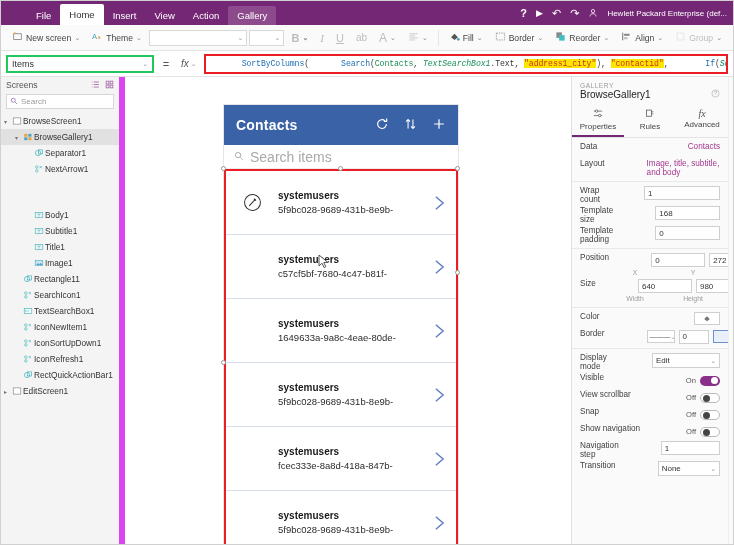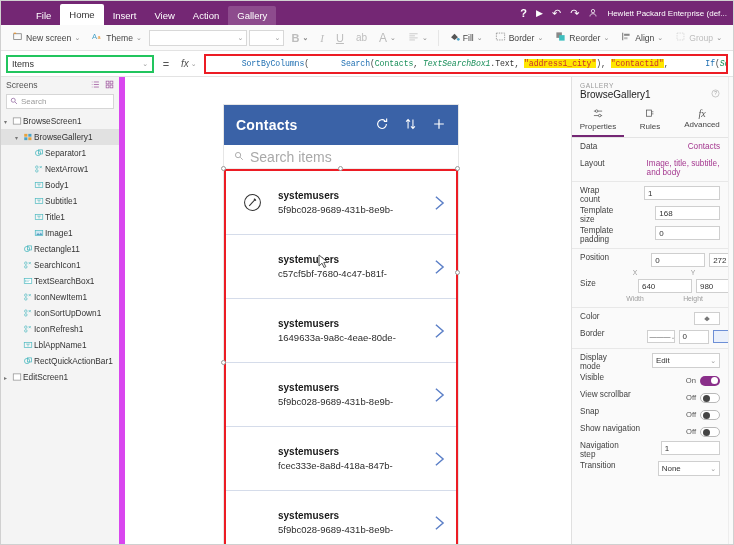--- a/index.html
+++ b/index.html
@@ -414,21 +414,21 @@
               <svg width="10" height="10" viewBox="0 0 16 16">
                 <g stroke="#4ab8bf" stroke-width="1.1" fill="none">
                   <circle cx="4.5" cy="5" r="2"></circle>
                   <circle cx="4.5" cy="11" r="2"></circle>
                   <path d="M9 3.2l3.5 3.5M12.5 3.2L9 6.7"></path>
                 </g>
               </svg>
             </span>
             <span class="tlabel">NextArrow1</span>
           </div>
-          <div class="tnode" style="padding-left: 22px;">
+          <div class="tnode" style="padding-left: 22px; margin-top: 30px;">
             <span class="tw"></span>
             <span class="ticon">
               <svg width="10" height="10" viewBox="0 0 16 16">
                 <rect x="2" y="4" width="12" height="8" fill="none" stroke="#4ab8bf" stroke-width="1.1"></rect>
                 <path d="M5 6.5h6M8 6.5v4" stroke="#4ab8bf" stroke-width="1"></path>
               </svg>
             </span>
             <span class="tlabel">Body1</span>
           </div>
           <div class="tnode" style="padding-left: 22px;">
@@ -526,30 +526,20 @@
             <span class="ticon">
               <svg width="10" height="10" viewBox="0 0 16 16">
                 <g stroke="#4ab8bf" stroke-width="1.1" fill="none">
                   <circle cx="4.5" cy="5" r="2"></circle>
                   <circle cx="4.5" cy="11" r="2"></circle>
                   <path d="M9 3.2l3.5 3.5M12.5 3.2L9 6.7"></path>
                 </g>
               </svg>
             </span>
             <span class="tlabel">IconRefresh1</span>
-          </div>
-          <div class="tnode" style="padding-left: 11px;">
-            <span class="tw"></span>
-            <span class="ticon">
-              <svg width="10" height="10" viewBox="0 0 16 16">
-                <rect x="2" y="4" width="12" height="8" fill="none" stroke="#4ab8bf" stroke-width="1.1"></rect>
-                <path d="M5 6.5h6M8 6.5v4" stroke="#4ab8bf" stroke-width="1"></path>
-              </svg>
-            </span>
-            <span class="tlabel">LblAppName1</span>
           </div>
           <div class="tnode" style="padding-left: 11px;">
             <span class="tw"></span>
             <span class="ticon">
               <svg width="10" height="10" viewBox="0 0 16 16">
                 <circle cx="6.5" cy="8" r="4.2" fill="none" stroke="#4ab8bf" stroke-width="1.2"></circle>
                 <rect x="7" y="3" width="6.5" height="6.5" fill="none" stroke="#4ab8bf" stroke-width="1.2"></rect>
               </svg>
             </span>
             <span class="tlabel">RectQuickActionBar1</span>

